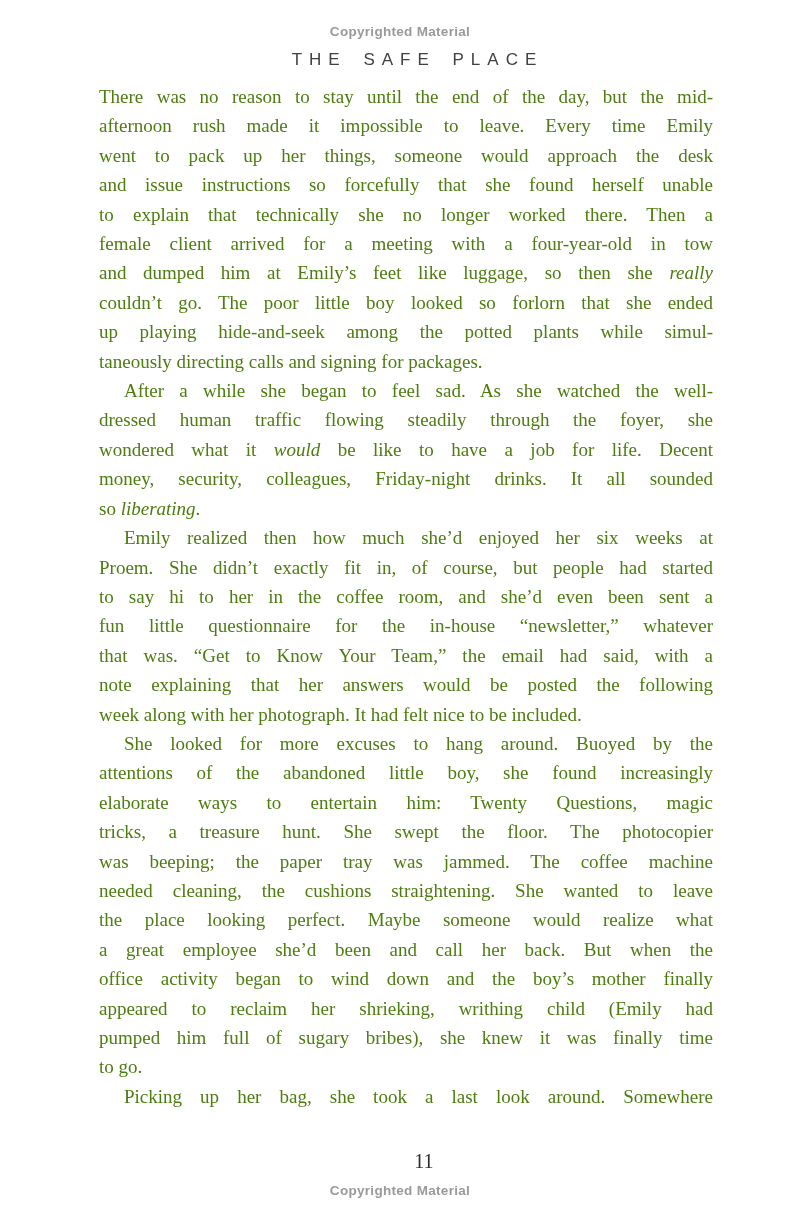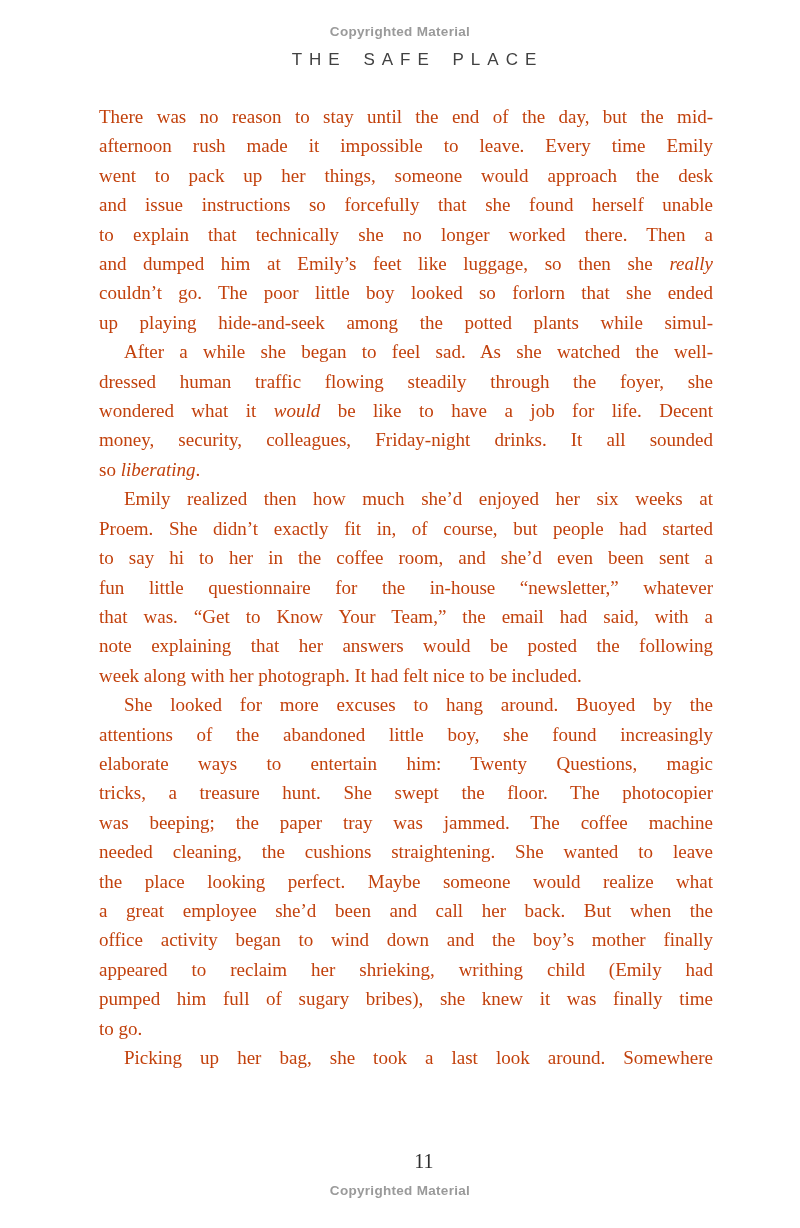--- a/index.html
+++ b/index.html
@@ -38,26 +38,26 @@
     font-size: 17px;
     font-weight: normal;
     color: #414141;
     letter-spacing: 7px;
     word-spacing: 5px;
     padding-left: 35px;
   }
   .text-block {
     position: absolute;
     left: 99px;
-    top: 102px;
+    top: 82px;
     width: 614px;
     font-family: "Liberation Serif", serif;
     font-size: 19px;
     line-height: 29.4px;
-    color: #c2410c;
+    color: #4d7c0f;
   }
   .paragraph {
     margin: 0;
   }
   .line {
     text-align: justify;
     text-align-last: justify;
   }
   .line.last {
     text-align: left;
@@ -100,23 +100,25 @@
   <div class="header-notice">Copyrighted Material</div>
   <div class="running-title">THE SAFE PLACE</div>
 
   <div class="text-block">
       <div class="paragraph">
         <div class="line"><span>There was no reason to stay until the end of the day, but the mid-</span></div>
         <div class="line"><span>afternoon rush made it impossible to leave. Every time Emily</span></div>
         <div class="line"><span>went to pack up her things, someone would approach the desk</span></div>
         <div class="line"><span>and issue instructions so forcefully that she found herself unable</span></div>
         <div class="line"><span>to explain that technically she no longer worked there. Then a</span></div>
+        <div class="line"><span>female client arrived for a meeting with a four-year-old in tow</span></div>
         <div class="line"><span>and dumped him at Emily’s feet like luggage, so then she </span><em>really</em></div>
         <div class="line"><span>couldn’t go. The poor little boy looked so forlorn that she ended</span></div>
         <div class="line"><span>up playing hide-and-seek among the potted plants while simul-</span></div>
+        <div class="line last"><span>taneously directing calls and signing for packages.</span></div>
       </div>
       <div class="paragraph">
         <div class="line indent"><span>After a while she began to feel sad. As she watched the well-</span></div>
         <div class="line"><span>dressed human traffic flowing steadily through the foyer, she</span></div>
         <div class="line"><span>wondered what it </span><em>would</em><span> be like to have a job for life. Decent</span></div>
         <div class="line"><span>money, security, colleagues, Friday-night drinks. It all sounded</span></div>
         <div class="line last"><span>so </span><em>liberating</em><span>.</span></div>
       </div>
       <div class="paragraph">
         <div class="line indent"><span>Emily realized then how much she’d enjoyed her six weeks at</span></div>

